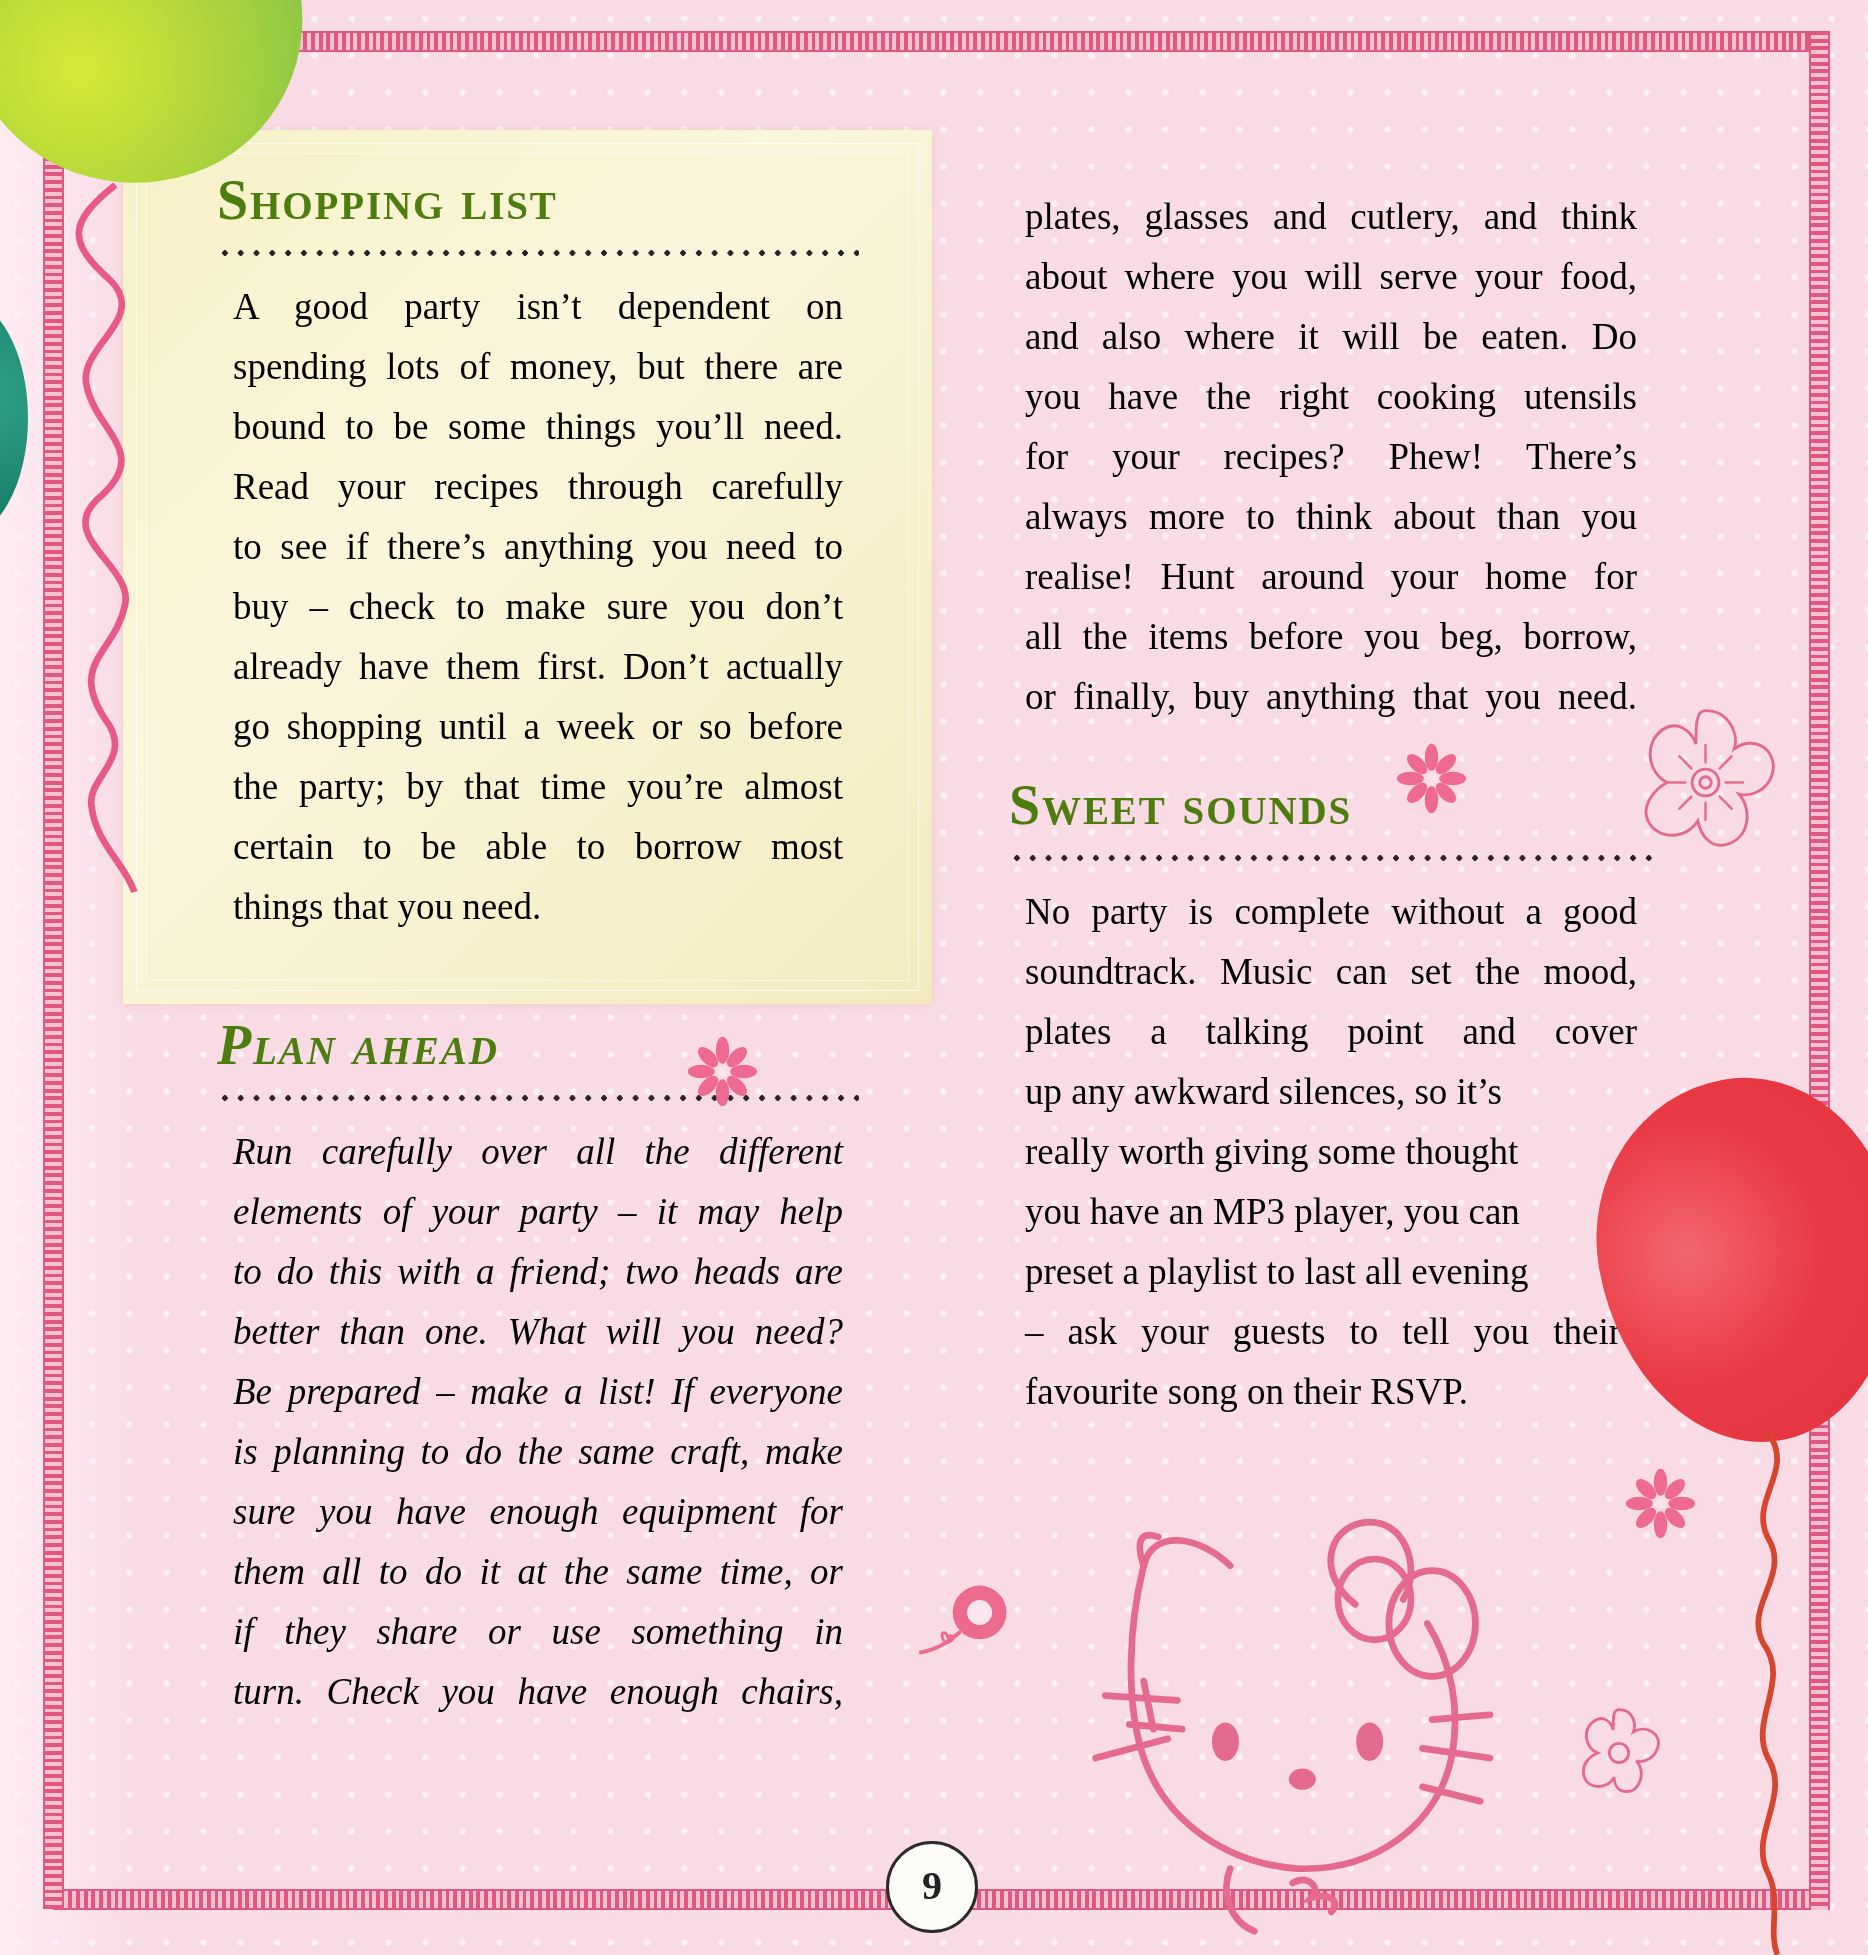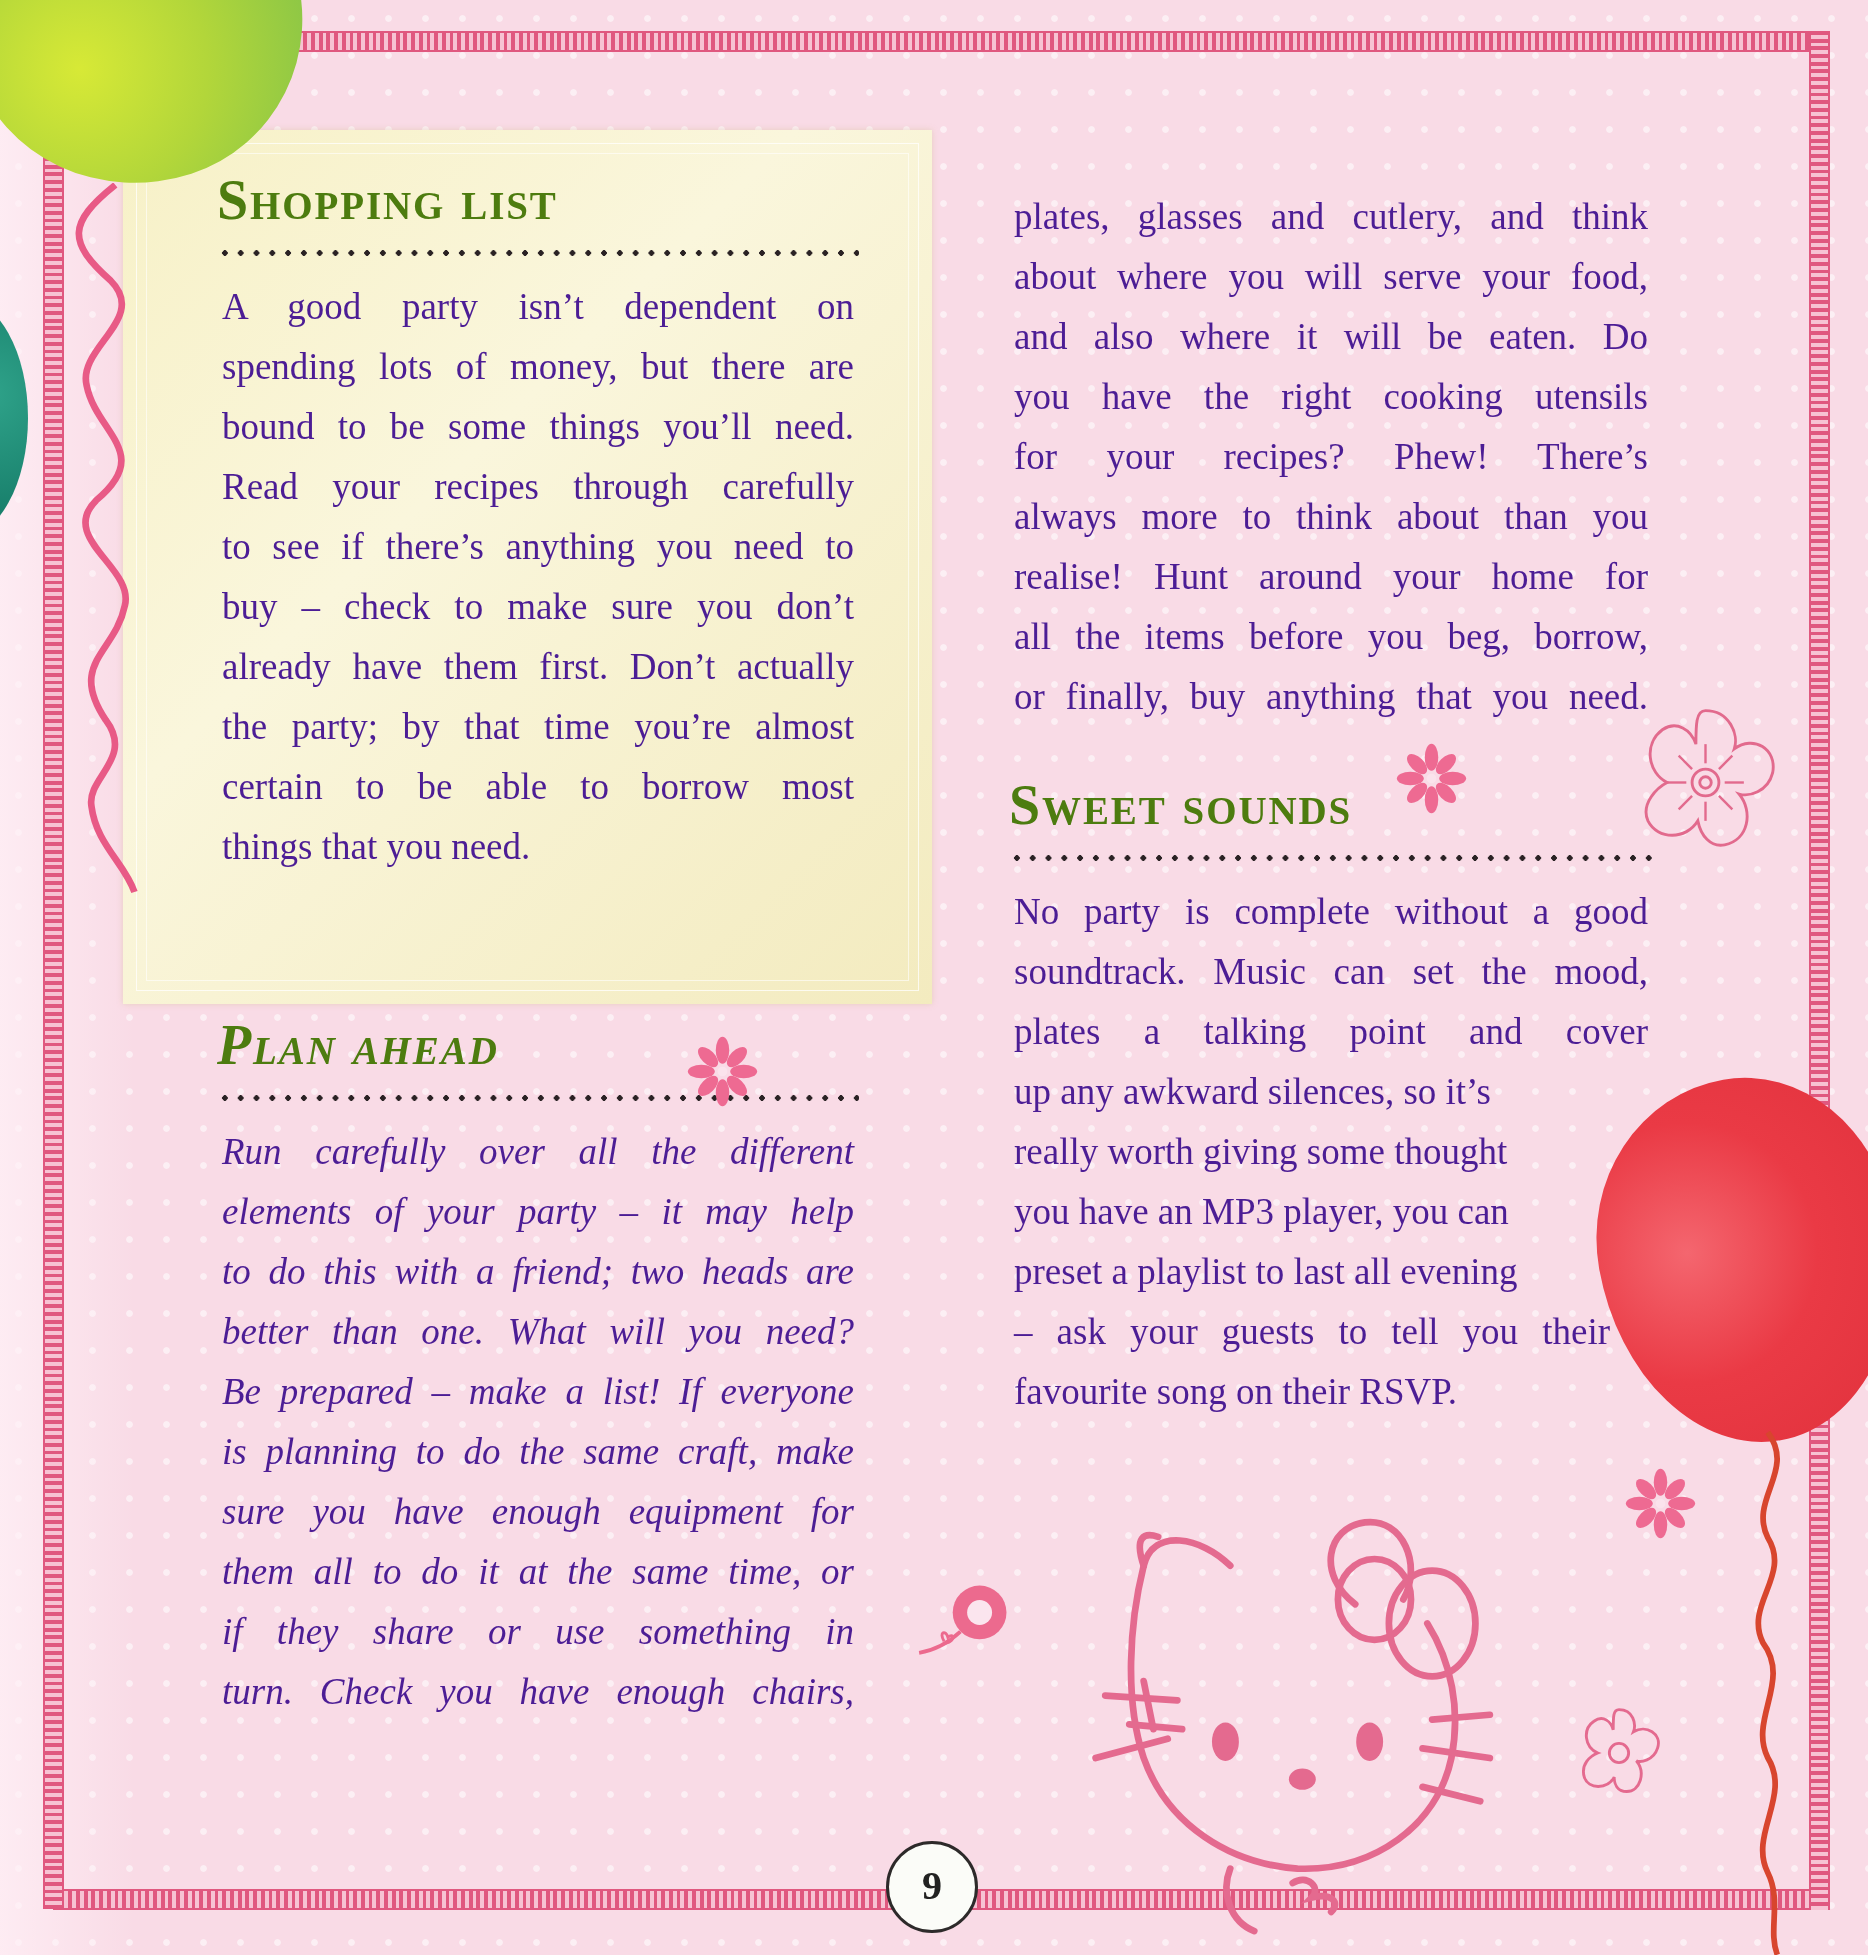--- a/index.html
+++ b/index.html
@@ -55,23 +55,23 @@
     font-variant: small-caps; color:#4d7c0f; margin:0;
     line-height:54px;
   }
   .dots {
     height:9.6px; margin-top:21px; margin-bottom:19px;
     background-image: radial-gradient(circle, #2a2224 2.5px, transparent 2.9px);
     background-size: 15.8px 9.6px; background-repeat: repeat-x;
     background-position: 0 0;
   }
   .body-text {
-    font-size:37px; line-height:60px; margin:5px;
+    font-size:37px; line-height:60px; margin:16px;
     text-align:justify; text-align-last:left;
-    color:#4c1d95;
+    color:#000000;
   }
   .line { display:block; white-space:nowrap; text-align-last:justify; text-align:justify; }
   .line.last { text-align-last:left; }
 
   .s1 { left:217px; top:173px; width:642px; }
   .s2 { left:217px; top:1018px; width:642px;font-style:italic; }
   .s3 { left:1009px; top:187px; width:644px; }
   .s4 { left:1009px; top:778px; width:644px; }
 
   .s3 .body-text { margin-top:0; }
@@ -132,20 +132,21 @@
   <h2 class="heading">Shopping list</h2>
   <div class="dots"></div>
   <p class="body-text">
     <span class="line">A good party isn’t dependent on</span>
     <span class="line">spending lots of money, but there are</span>
     <span class="line">bound to be some things you’ll need.</span>
     <span class="line">Read your recipes through carefully</span>
     <span class="line">to see if there’s anything you need to</span>
     <span class="line">buy – check to make sure you don’t</span>
     <span class="line">already have them first. Don’t actually</span>
+    <span class="line">go shopping until a week or so before</span>
     <span class="line">the party; by that time you’re almost</span>
     <span class="line">certain to be able to borrow most</span>
     <span class="line last">things that you need.</span>
   </p>
 </div>
 
 <div class="section s2">
   <h2 class="heading">Plan ahead</h2>
   <div class="dots"></div>
   <p class="body-text">

